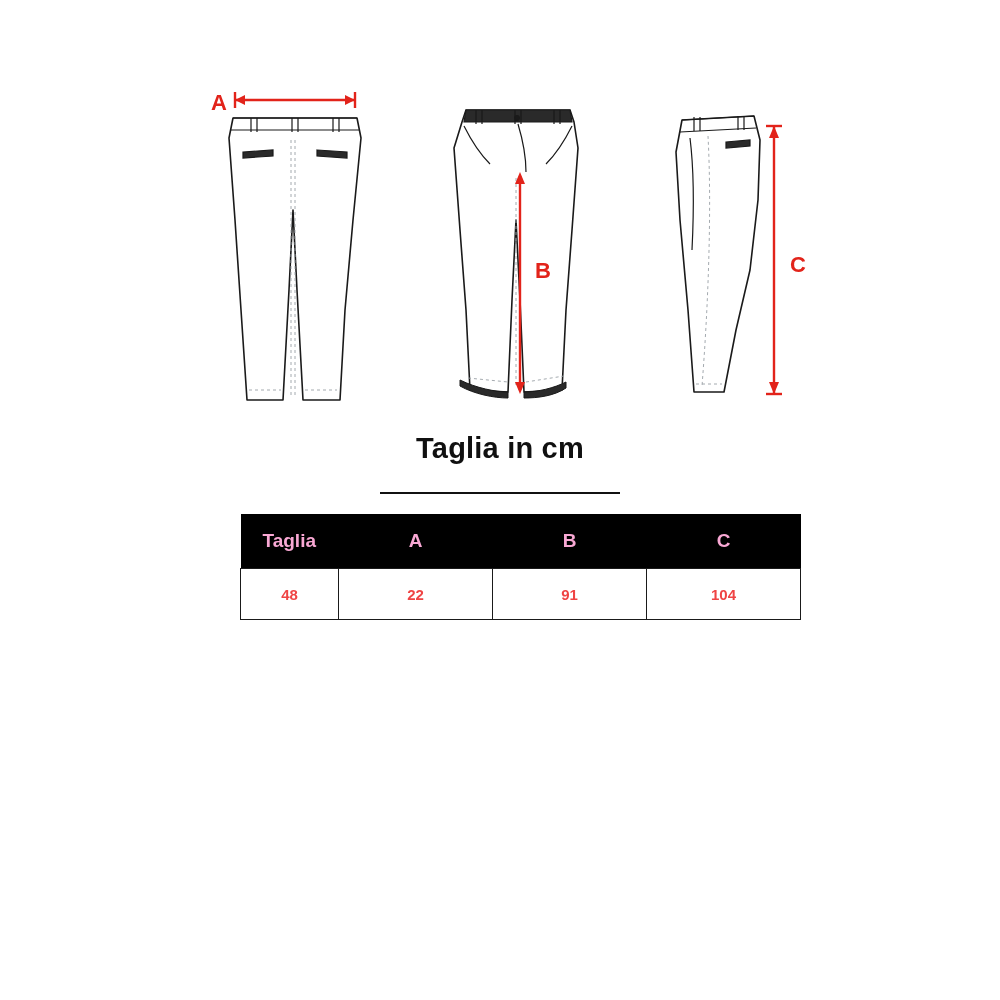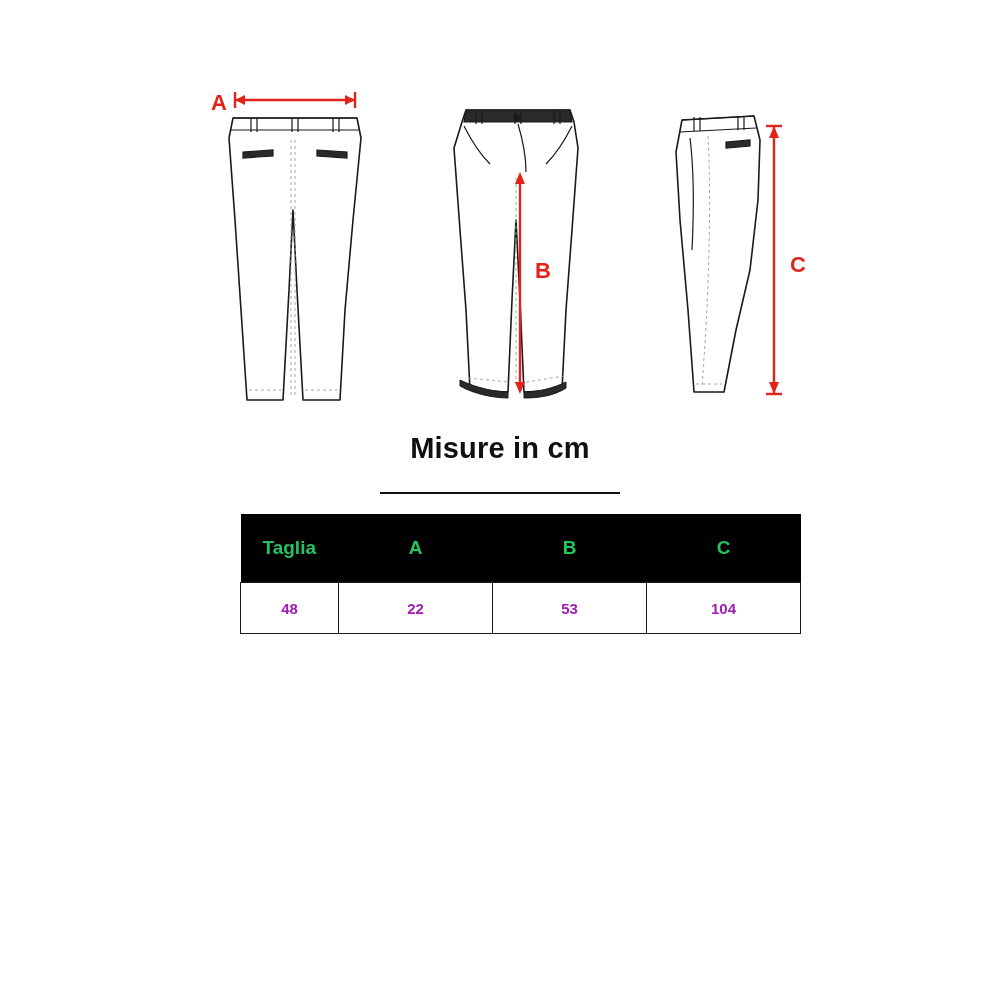--- a/index.html
+++ b/index.html
@@ -65,35 +65,35 @@
   .size-table {
     position: absolute;
     top: 514px;
     left: 240px;
     width: 560px;
     border-collapse: collapse;
     table-layout: fixed;
   }
   .size-table th {
     background: #000000;
-    color: #22c55e;
+    color: #f9a8d4;
     font-size: 19px;
     font-weight: bold;
-    height: 68px;
+    height: 54px;
     text-align: center;
     border: none;
     padding: 0;
   }
   .size-table th.col-first {
     text-align: left;
     padding-left: 22px;
   }
   .size-table td {
     background: #ffffff;
-    color: #a21caf;
+    color: #ef4444;
     font-size: 15px;
     font-weight: bold;
     height: 50px;
     text-align: center;
     border: 1px solid #1a1a1a;
     padding: 0;
   }
   .size-table colgroup col.c1 { width: 98px; }
   .size-table colgroup col.c2 { width: 154px; }
   .size-table colgroup col.c3 { width: 154px; }
@@ -209,21 +209,21 @@
           <path d="M116 334 L132 334"></path>
         </g>
         <polygon points="124,66 119,78 129,78" fill="#e2231a"></polygon>
         <polygon points="124,334 119,322 129,322" fill="#e2231a"></polygon>
         <text x="140" y="212" font-family="Liberation Sans, sans-serif" font-size="22" font-weight="bold" fill="#e2231a">C</text>
       </svg>
     </div>
 
   </div>
 
-  <div class="measure-title">Misure in cm</div>
+  <div class="measure-title">Taglia in cm</div>
   <div class="title-rule"></div>
 
   <table class="size-table">
     <colgroup>
       <col class="c1">
         <col class="c2">
         <col class="c3">
         <col class="c4">
     </colgroup>
     <thead>
@@ -231,19 +231,19 @@
         <th class="col-first">Taglia</th>
         <th>A</th>
         <th>B</th>
         <th>C</th>
       </tr>
     </thead>
     <tbody>
       <tr>
         <td>48</td>
         <td>22</td>
-        <td>53</td>
+        <td>91</td>
         <td>104</td>
       </tr>
     </tbody>
   </table>
 
 </div>
 
 </body></html>

